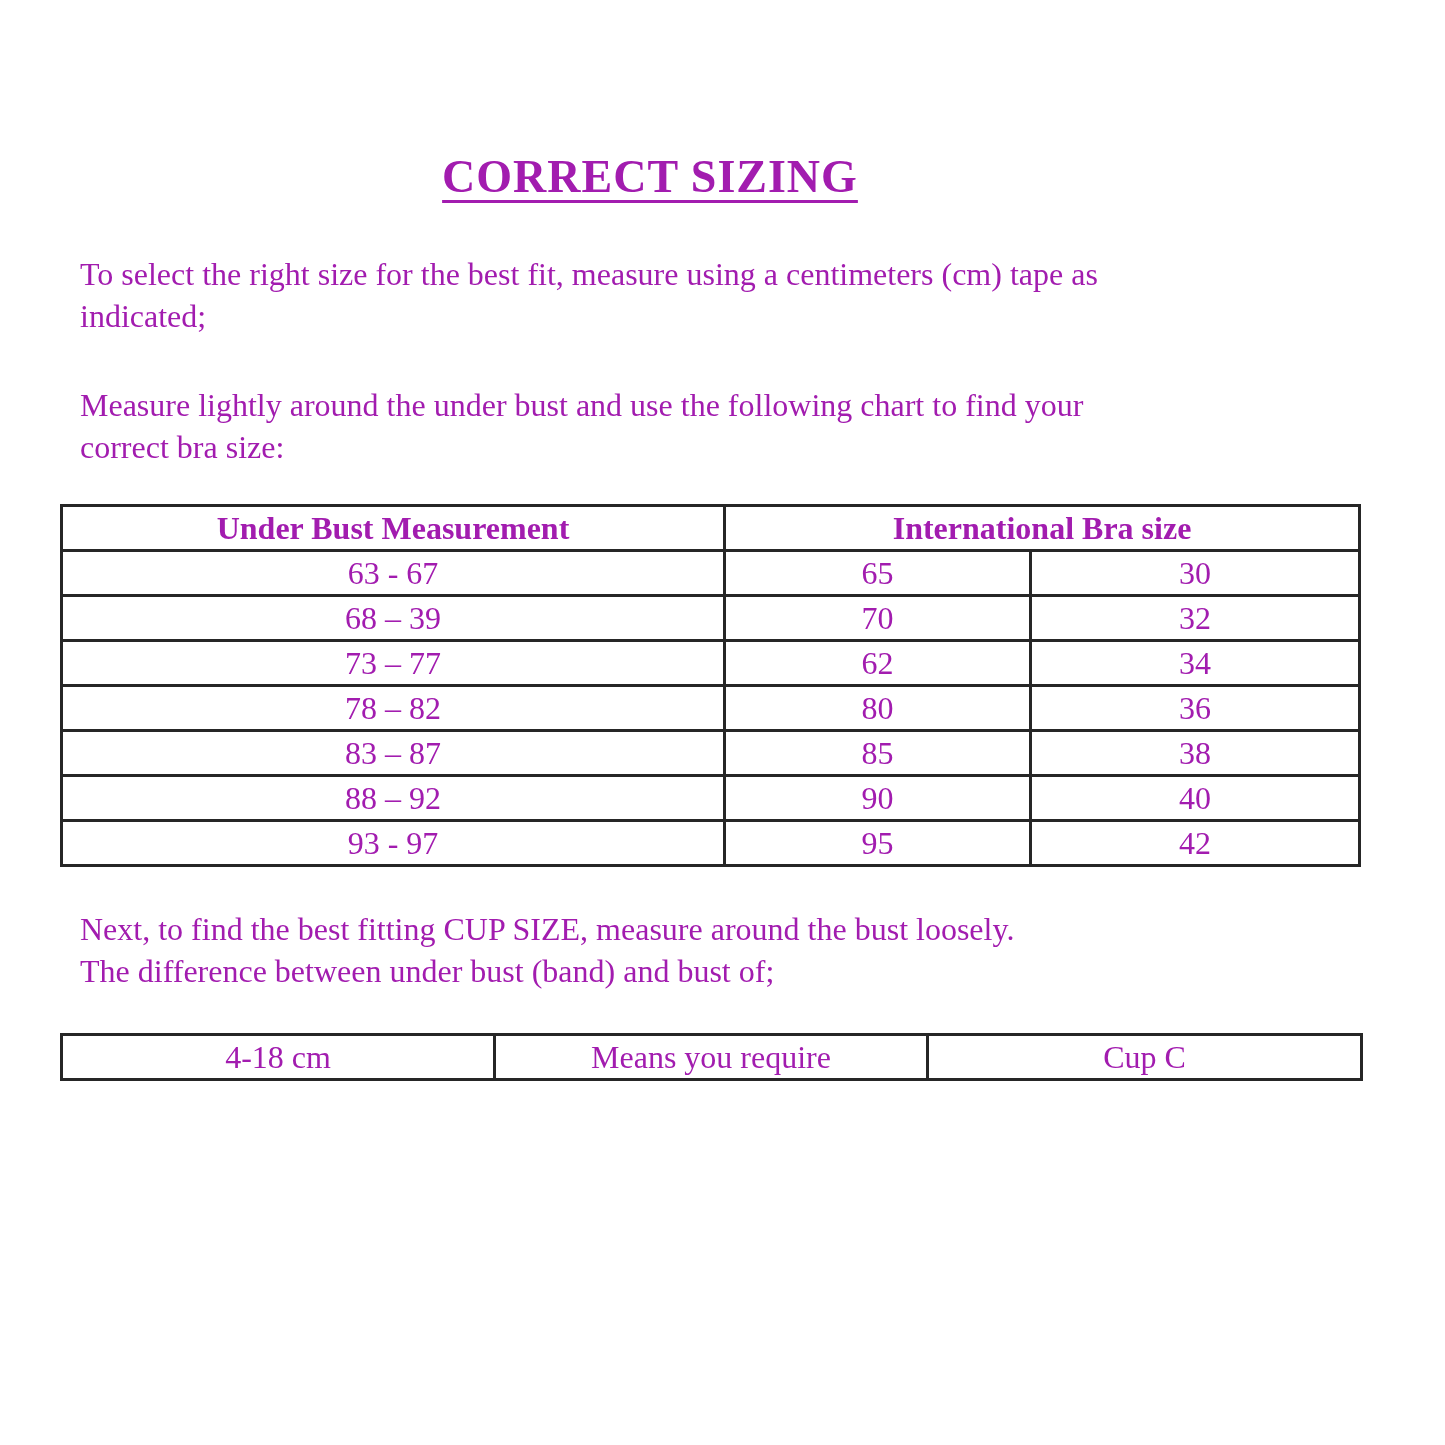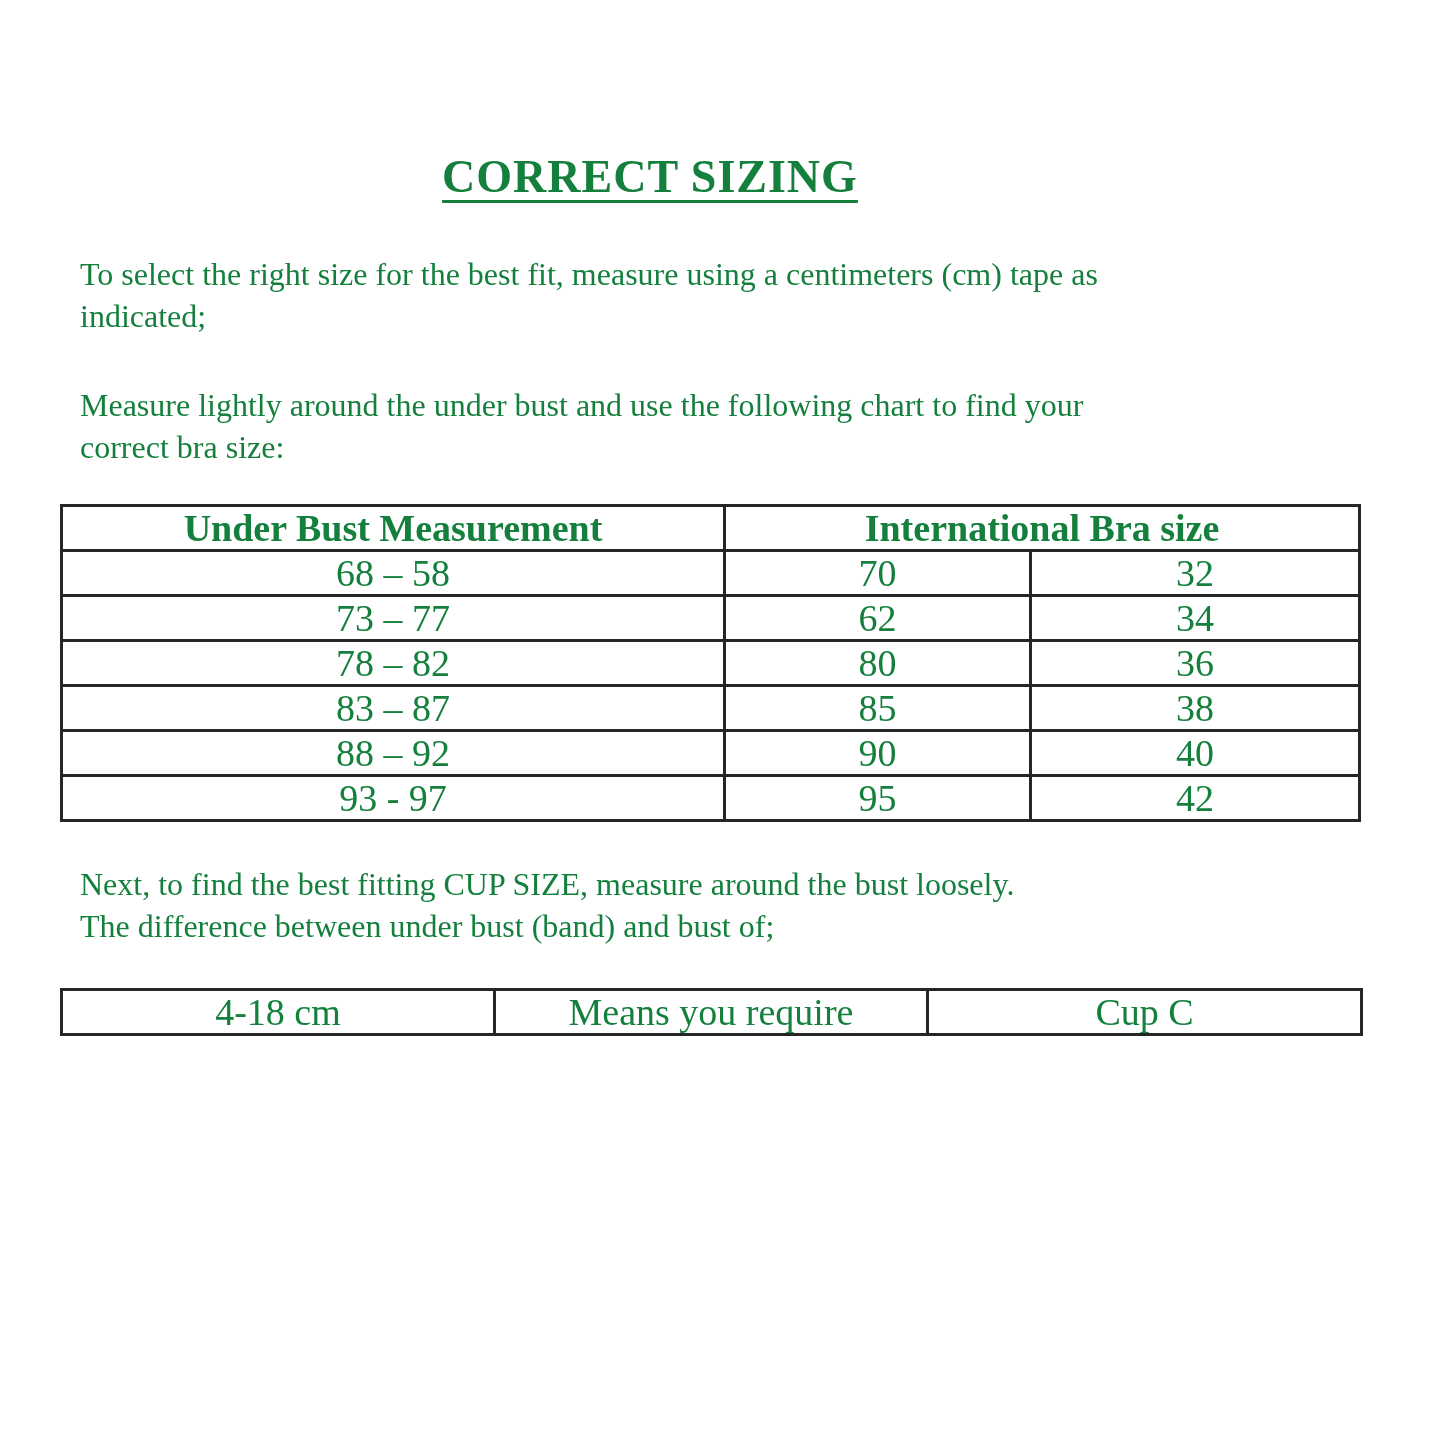--- a/index.html
+++ b/index.html
@@ -5,21 +5,21 @@
   html, body {
     margin: 0;
     padding: 0;
     background: #ffffff;
   }
   .page {
     position: relative;
     width: 1445px;
     height: 1445px;
     background: #ffffff;
-    color: #15803d;
+    color: #a21caf;
     font-family: "Liberation Serif", "DejaVu Serif", serif;
     overflow: hidden;
   }
   .title {
     width: 1180px;
     margin: 150px 0 0 60px;
     text-align: center;
     font-size: 46px;
     font-weight: bold;
     letter-spacing: 1px;
@@ -47,21 +47,21 @@
   }
   .band-table { margin-top: 36px; width: 1298px; }
   .cup-table  { margin-top: 41px; width: 1300px; }
 
   th, td {
     border: 3px solid #262626;
     text-align: center;
     vertical-align: middle;
     height: 42px;
     padding: 0;
-    font-size: 38px;
+    font-size: 32px;
     line-height: 42px;
     overflow: hidden;
   }
   th { font-weight: bold; }
   td { font-weight: normal; }
 </style>
 </head>
 <body>
 
 <div class="page">
@@ -79,21 +79,26 @@
       <col style="width:663px">
       <col style="width:306px">
       <col style="width:329px">
     </colgroup>
     <tbody>
         <tr>
       <th>Under Bust Measurement</th>
       <th colspan="2">International Bra size</th>
     </tr>
     <tr>
-      <td>68 – 58</td>
+      <td>63 - 67</td>
+      <td>65</td>
+      <td>30</td>
+    </tr>
+    <tr>
+      <td>68 – 39</td>
       <td>70</td>
       <td>32</td>
     </tr>
     <tr>
       <td>73 – 77</td>
       <td>62</td>
       <td>34</td>
     </tr>
     <tr>
       <td>78 – 82</td>

